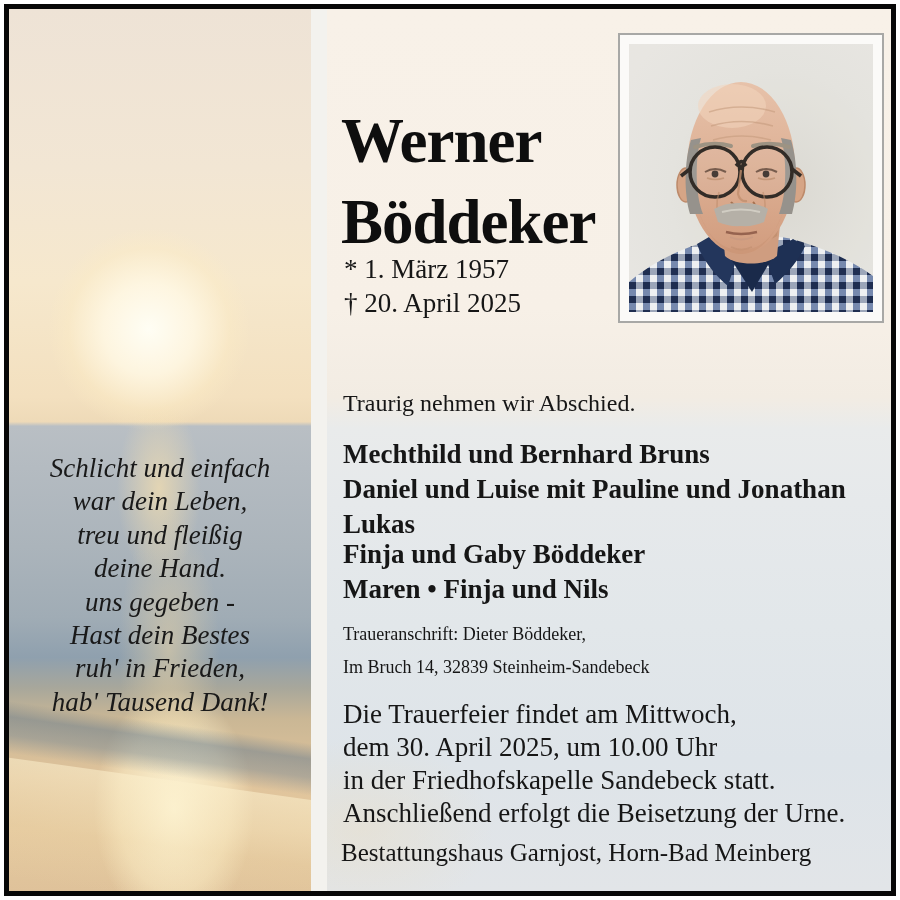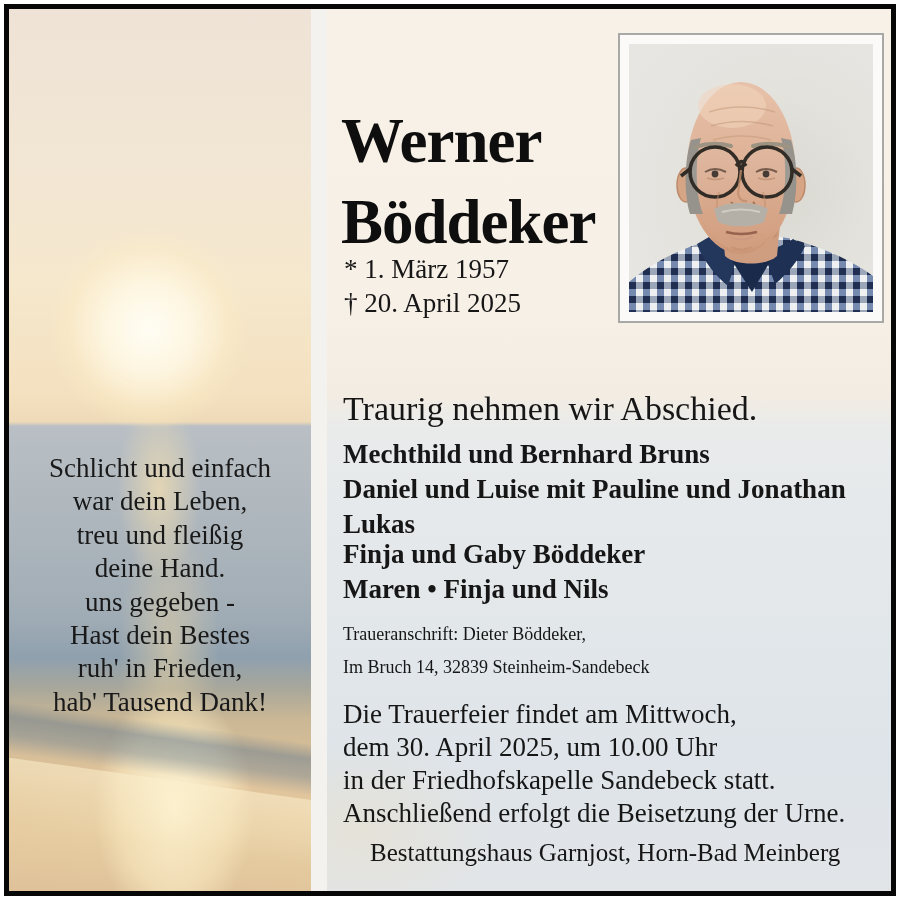--- a/index.html
+++ b/index.html
@@ -19,37 +19,37 @@
       linear-gradient(180deg,#eee3d6 0%,#f2e6d4 18%,#f6e8cd 31%,#f3e0bf 44%,#eedab8 46.8%,
         #b9bfc4 47.3%,#b4bbc1 52%,#abb4bb 61%,#a0acb5 69%,#8fa0ae 73.5%,#a8a79b 77%,
         #cab795 80.5%,#dfc39b 87%,#e4c99f 93%,#dfc29a 100%);}
   .water-band{position:absolute;left:-30px;top:688px;width:400px;height:52px;
     transform:rotate(8deg);transform-origin:left center;
     background:linear-gradient(180deg,rgba(100,122,142,0) 0%,rgba(100,122,142,0.5) 30%,rgba(116,134,148,0.45) 65%,rgba(150,150,140,0) 100%);}
   .sand-sheen{position:absolute;left:-30px;top:745px;width:400px;height:120px;
     transform:rotate(8deg);transform-origin:left center;
     background:linear-gradient(180deg,rgba(252,240,205,0.55) 0%,rgba(240,216,168,0.25) 55%,rgba(240,216,168,0) 100%);}
   .poem{position:absolute;left:0;top:443px;width:302px;padding:0 8px;box-sizing:border-box;
-    text-align:center;font-size:27px;line-height:33.4px;color:#191919;}
+    text-align:center;font-style:italic;font-size:27px;line-height:33.4px;color:#191919;}
 
   
   .right-panel{position:absolute;left:318px;top:0;width:564px;height:882px;overflow:hidden;
     background:
       radial-gradient(ellipse 190px 130px at 6% 93%, rgba(236,221,190,0.4) 0%, rgba(236,221,190,0) 70%),
       linear-gradient(180deg,#f8f1e8 0%,#f7f0e7 34%,#f2ece3 44%,#e9ebeb 47.6%,#e6e9eb 56%,#e2e7ea 70%,#dee4e9 85%,#e2e5e8 100%);
     color:#161616;}
   .deceased-name{position:absolute;left:14px;top:92px;font-size:63px;font-weight:bold;
     line-height:81px;letter-spacing:-1px;color:#0e0e0e;}
   .dates{position:absolute;left:17px;top:244px;font-size:27px;line-height:33.5px;}
-  .intro{position:absolute;left:16px;top:381px;font-size:34px;}
+  .intro{position:absolute;left:16px;top:381px;font-size:24px;}
   .mourners-1{position:absolute;left:16px;top:428px;font-size:27px;font-weight:bold;line-height:35px;}
   .mourners-2{position:absolute;left:16px;top:528px;font-size:27px;font-weight:bold;line-height:35px;}
   .address{position:absolute;left:16px;top:609px;font-size:18px;line-height:33px;}
   .service{position:absolute;left:16px;top:689px;font-size:27px;line-height:33px;}
-  .funeral-home{position:absolute;left:14px;top:830px;font-size:25px;margin-left:29px;}
+  .funeral-home{position:absolute;left:14px;top:830px;font-size:25px;}
 
   
   .portrait-frame{position:absolute;left:291px;top:24px;width:244px;height:268px;
     background:#fbfaf8;border:2px solid #a8a8a6;padding:9px;}
   .portrait-frame svg{display:block;}
 </style>
 </head>
 <body>
 
 <div class="card">

